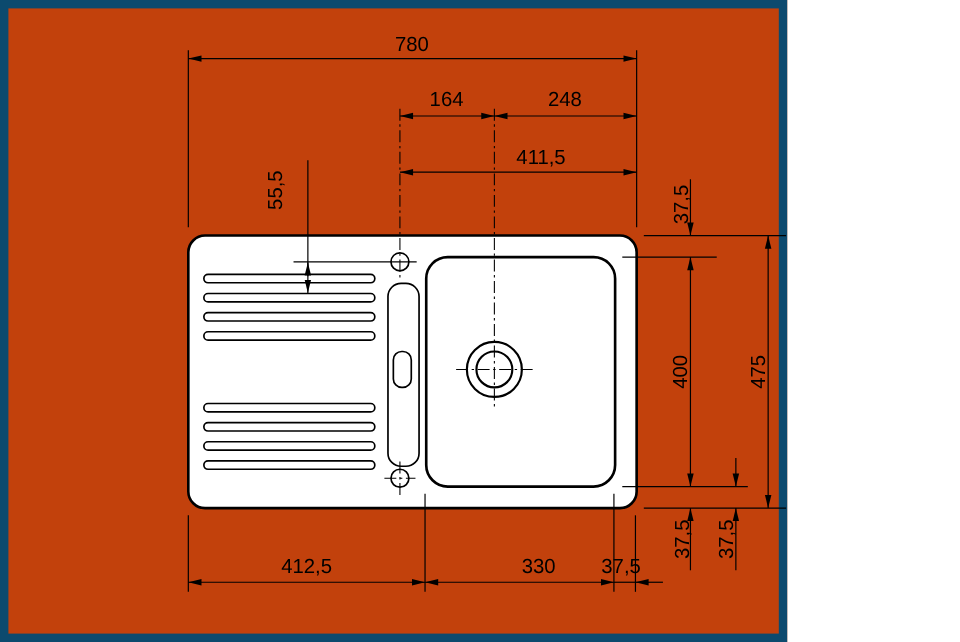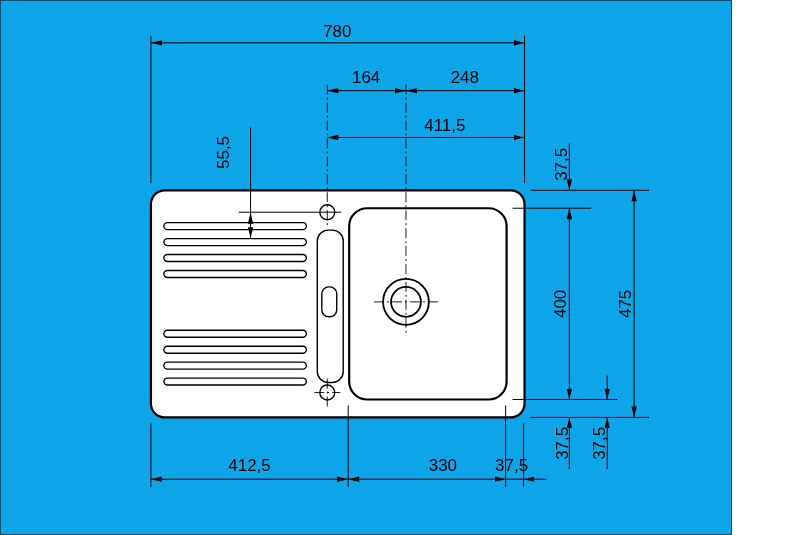--- a/index.html
+++ b/index.html
@@ -1,21 +1,21 @@
 <!DOCTYPE html>
 <html><head>
 <meta charset="utf-8">
 <style>
   html,body{margin:0;padding:0;background:#fff;}
   .canvas{
     position:relative;
-    width:732px;height:535px;
+    width:656px;height:535px;
     box-sizing:border-box;
-    background:#0ea5e9;
-    border:1px solid #0c4a6e;
+    background:#c2410c;
+    border:7px solid #0c4a6e;
     font-family:"Liberation Sans", sans-serif;
   }
   svg{display:block;}
   .outline{fill:#fff;stroke:#000;stroke-width:2.2;}
   .feature{fill:#fff;stroke:#000;stroke-width:1.4;}
   .drain{fill:none;stroke:#000;stroke-width:1.8;}
   .ext{stroke:#000;stroke-width:1;fill:none;}
   .dim{stroke:#000;stroke-width:1;fill:none;}
   .cl{stroke:#000;stroke-width:.9;fill:none;stroke-dasharray:10 3 2 3;}
   .dimtext{font-family:"Liberation Sans", sans-serif;font-size:17px;fill:#000;}

